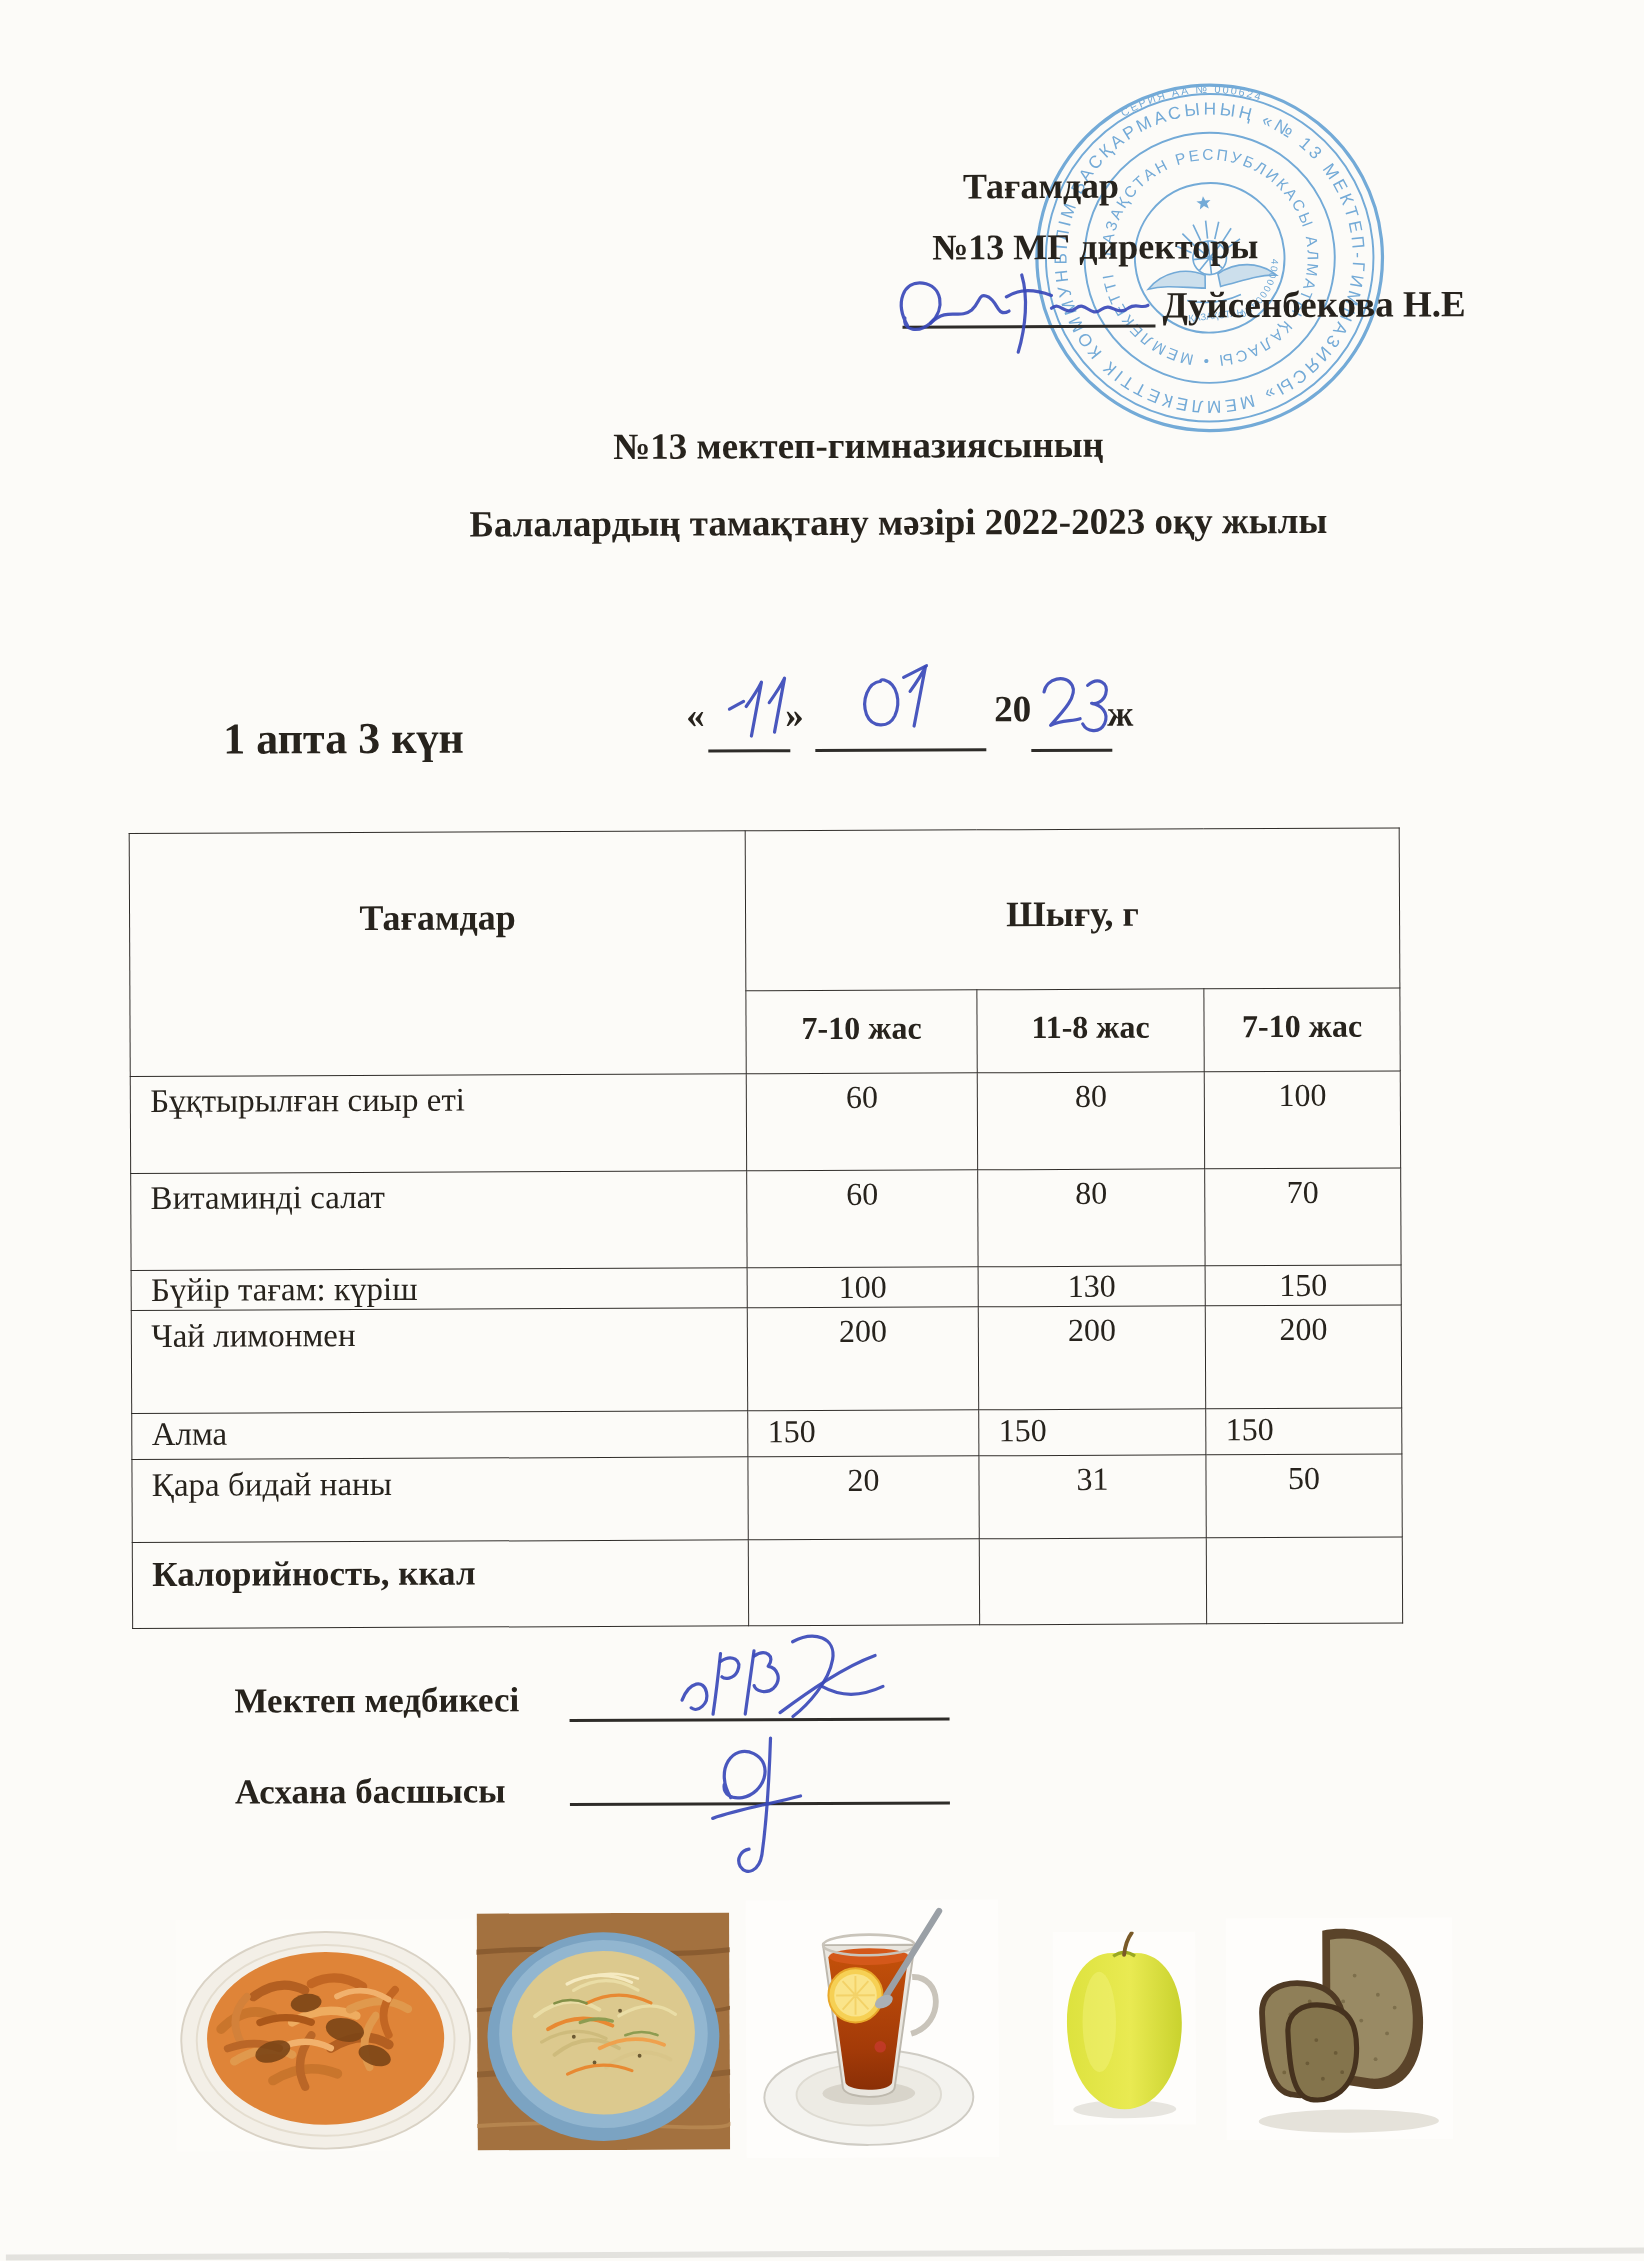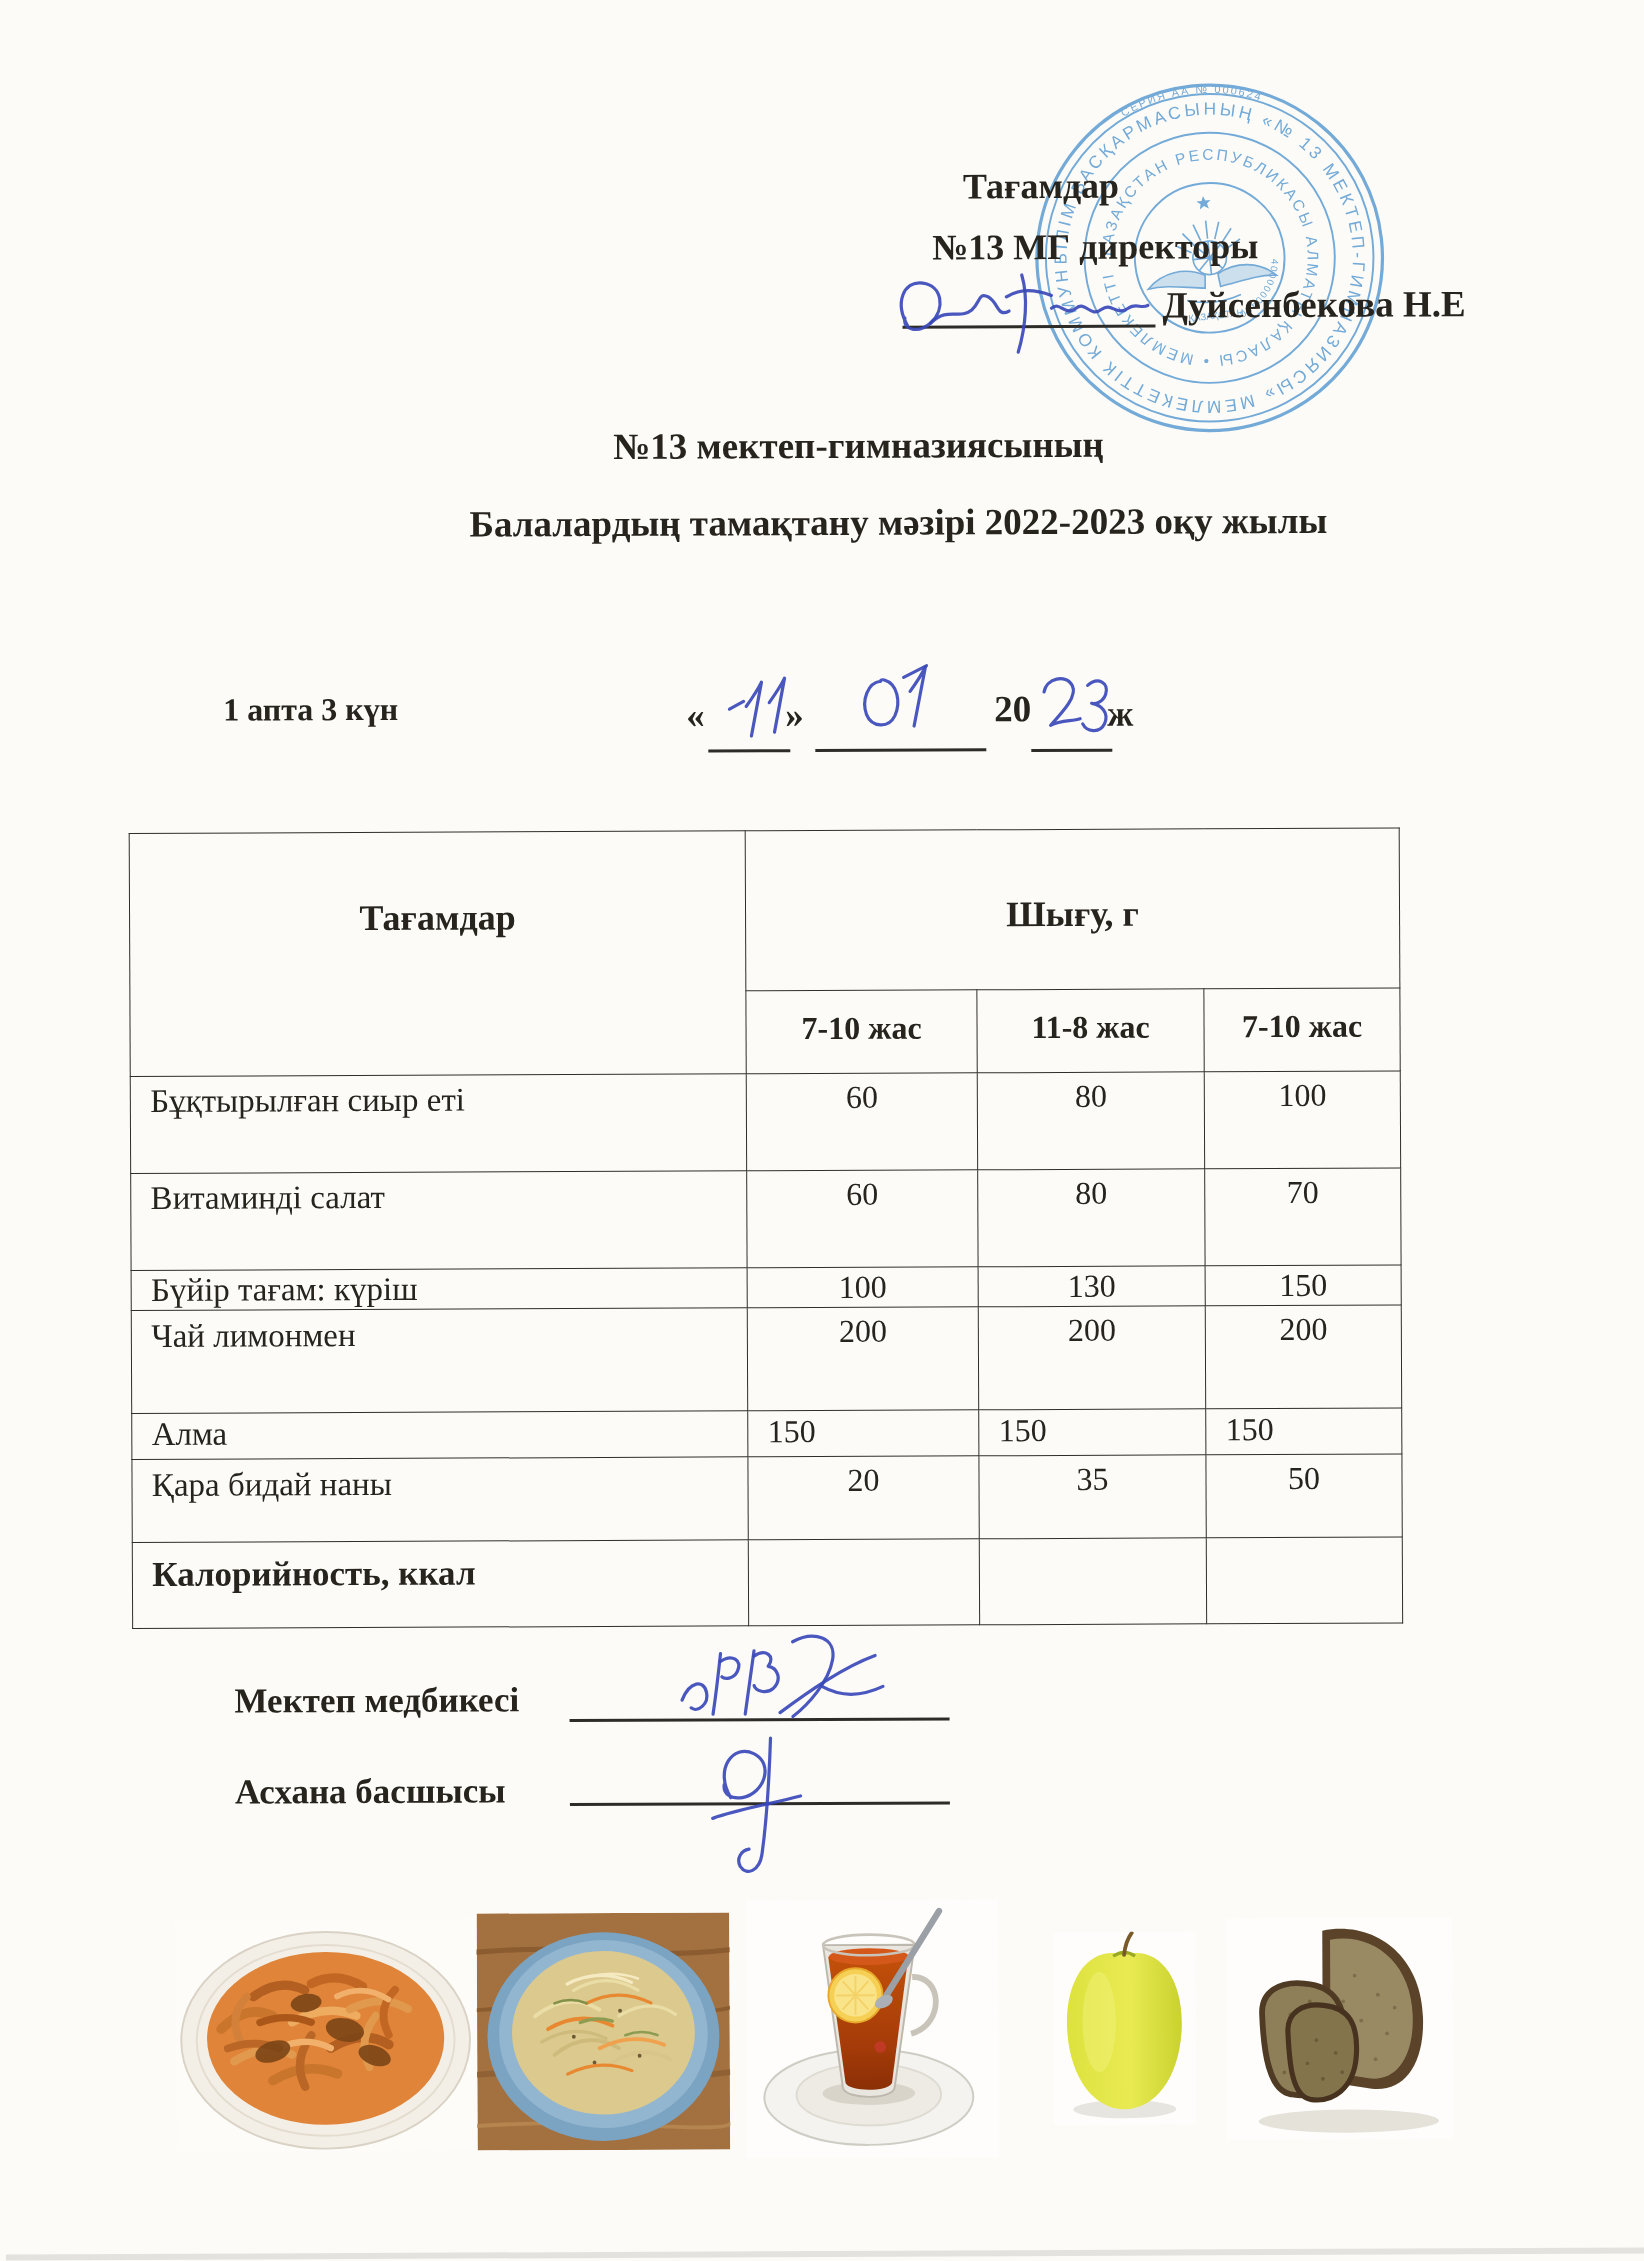--- a/index.html
+++ b/index.html
@@ -14,21 +14,21 @@
   .b{font-weight:bold;}
   .uline{position:absolute;height:2.6px;background:#2e2c29;}
   
   .approve-1{left:966px;top:166px;font-size:36px;}
   .approve-2{left:935px;top:227px;font-size:36px;}
   .director-name{left:1165px;top:285px;font-size:37px;}
   
   .title-1{left:603px;top:424px;width:515px;text-align:center;font-size:37px;}
   .title-2{left:417px;top:501px;width:966px;text-align:center;font-size:37px;}
   
-  .week-day{left:224px;top:689px;font-size:32px;}
+  .week-day{left:224px;top:711px;font-size:44px;}
   .q-open{left:687px;top:693px;font-size:37px;}
   .q-close{left:786px;top:693px;font-size:37px;}
   .year-pre{left:995px;top:688px;font-size:37px;}
   .year-suf{left:1108px;top:694px;font-size:36px;}
   
   table.menu{position:absolute;left:129px;top:830px;width:1270px;border-collapse:collapse;table-layout:fixed;}
   .menu td{border:1.9px solid #302d2a;vertical-align:top;font-size:33px;overflow:hidden;}
   .menu .h-dish{font-weight:bold;font-size:36px;text-align:center;padding-top:64px;}
   .menu .h-out{font-weight:bold;font-size:36px;text-align:center;padding-top:63px;}
   .menu .h-age{font-weight:bold;font-size:32px;text-align:center;padding-top:19.3px;}
@@ -174,21 +174,21 @@
     </tr>
     <tr style="height:46px">
       <td class="dish" style="padding-top:1.3px">Алма</td>
       <td class="val-left">150</td>
       <td class="val-left">150</td>
       <td class="val-left">150</td>
     </tr>
     <tr style="height:83px">
       <td class="dish">Қара бидай наны</td>
       <td class="val">20</td>
-      <td class="val">35</td>
+      <td class="val">31</td>
       <td class="val">50</td>
     </tr>
     <tr style="height:86px">
       <td class="dish kcal">Калорийность, ккал</td>
       <td class="val"></td>
       <td class="val"></td>
       <td class="val"></td>
     </tr>
   </tbody>
       </table>

